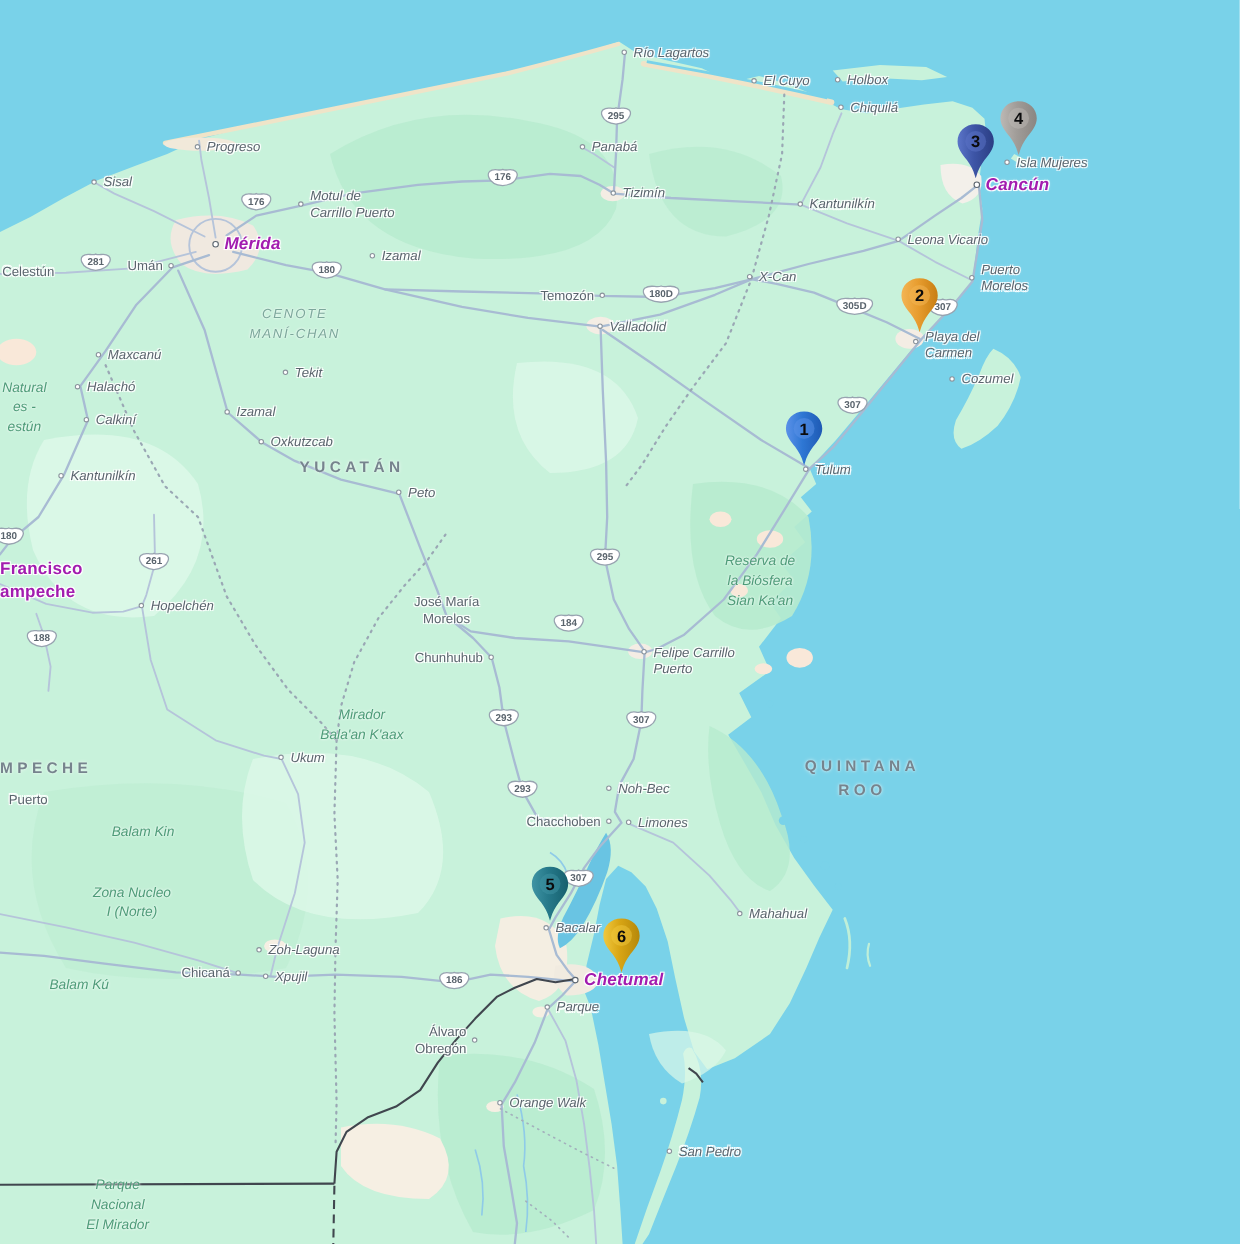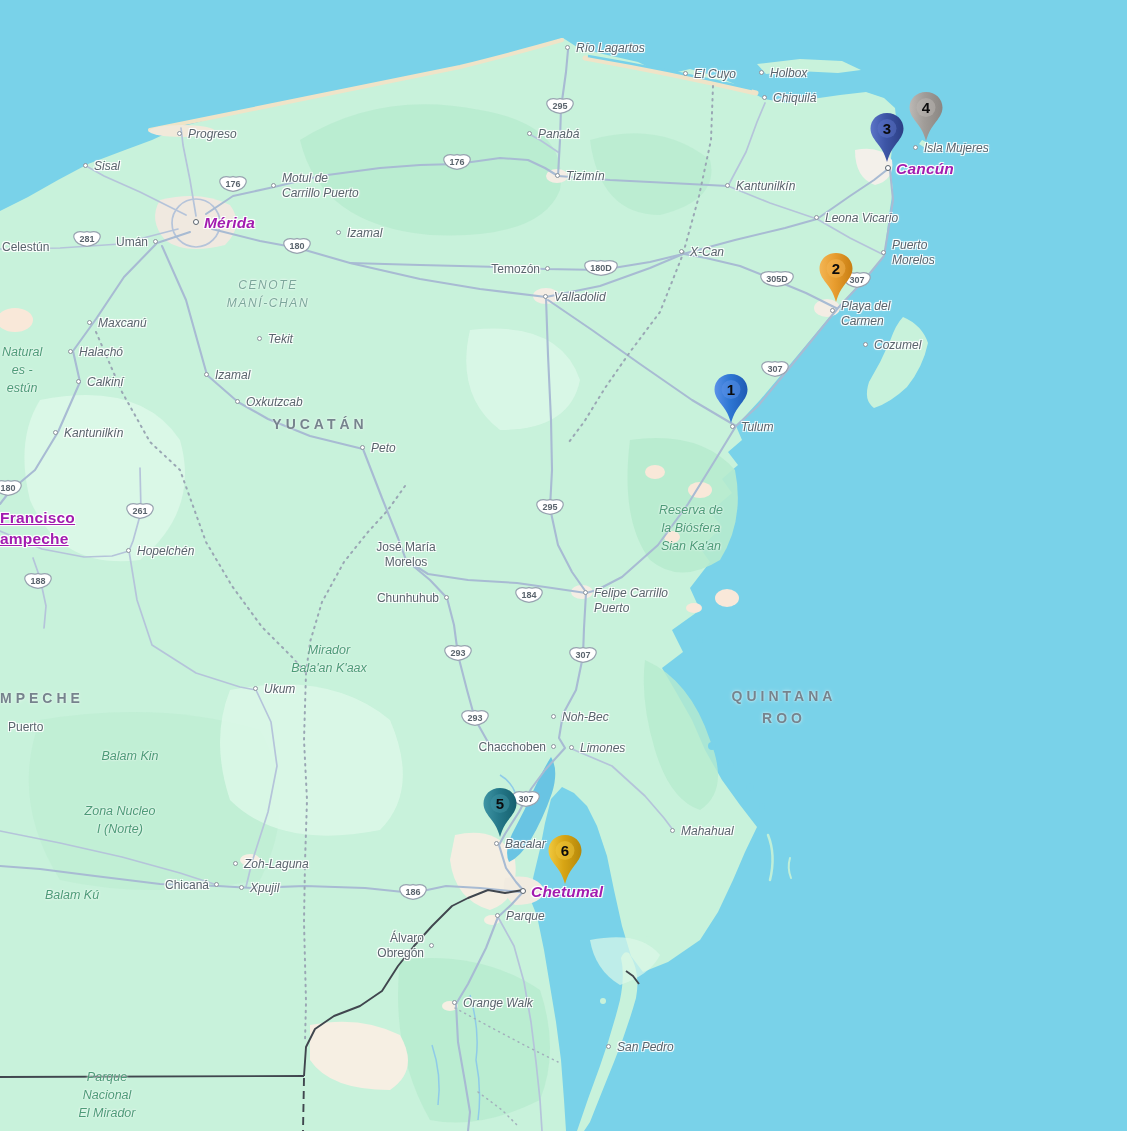--- a/index.html
+++ b/index.html
@@ -255,21 +255,21 @@
           <div>Cancún</div>
         </div>
       </div>
       <div class="town city" style="left: 523px; top: 891px;">
         <span class="dot"></span>
         <div class="txt r">
           <div>Chetumal</div>
         </div>
       </div>
       <div class="town city" style="left: 0px; top: 528px;">
-        <div class="txt nl" style="line-height: 21px; text-decoration: underline;">
+        <div class="txt nl" style="line-height: 21px;">
           <div>Francisco</div>
           <div>ampeche</div>
         </div>
       </div>
       <div class="town" style="left: 568px; top: 48px;">
         <span class="dot"></span>
         <div class="txt r">
           <div>Río Lagartos</div>
         </div>
       </div>
@@ -611,21 +611,21 @@
           <text x="14" y="13" text-anchor="middle" font-size="9" font-weight="600" fill="#5A646D" font-family="Liberation Sans, sans-serif">307</text>
         </svg></div>
       <div class="shield" style="left: 583px; top: 656px;"><svg width="28" height="19" viewBox="0 0 28 19">
           <path d="M2,5 C6.44,1 10.36,5 14,3 C17.64,5 21.560000000000002,1 26,5 C27.5,6.5 27.5,8.5 26.5,10.5 C25,14.5 21,17 14,17.8 C7,17 3,14.5 1.5,10.5 C0.5,8.5 0.5,6.5 2,5 Z" fill="#fff" stroke="#98A3B0" stroke-width="1.2"></path>
           <text x="14" y="13" text-anchor="middle" font-size="9" font-weight="600" fill="#5A646D" font-family="Liberation Sans, sans-serif">307</text>
         </svg></div>
       <div class="shield" style="left: 526px; top: 800px;"><svg width="28" height="19" viewBox="0 0 28 19">
           <path d="M2,5 C6.44,1 10.36,5 14,3 C17.64,5 21.560000000000002,1 26,5 C27.5,6.5 27.5,8.5 26.5,10.5 C25,14.5 21,17 14,17.8 C7,17 3,14.5 1.5,10.5 C0.5,8.5 0.5,6.5 2,5 Z" fill="#fff" stroke="#98A3B0" stroke-width="1.2"></path>
           <text x="14" y="13" text-anchor="middle" font-size="9" font-weight="600" fill="#5A646D" font-family="Liberation Sans, sans-serif">307</text>
         </svg></div>
-      <div class="shield" style="left: 517px; top: 596px; margin-left: 12px;"><svg width="28" height="19" viewBox="0 0 28 19">
+      <div class="shield" style="left: 517px; top: 568px;"><svg width="28" height="19" viewBox="0 0 28 19">
           <path d="M2,5 C6.44,1 10.36,5 14,3 C17.64,5 21.560000000000002,1 26,5 C27.5,6.5 27.5,8.5 26.5,10.5 C25,14.5 21,17 14,17.8 C7,17 3,14.5 1.5,10.5 C0.5,8.5 0.5,6.5 2,5 Z" fill="#fff" stroke="#98A3B0" stroke-width="1.2"></path>
           <text x="14" y="13" text-anchor="middle" font-size="9" font-weight="600" fill="#5A646D" font-family="Liberation Sans, sans-serif">184</text>
         </svg></div>
       <div class="shield" style="left: 458px; top: 654px;"><svg width="28" height="19" viewBox="0 0 28 19">
           <path d="M2,5 C6.44,1 10.36,5 14,3 C17.64,5 21.560000000000002,1 26,5 C27.5,6.5 27.5,8.5 26.5,10.5 C25,14.5 21,17 14,17.8 C7,17 3,14.5 1.5,10.5 C0.5,8.5 0.5,6.5 2,5 Z" fill="#fff" stroke="#98A3B0" stroke-width="1.2"></path>
           <text x="14" y="13" text-anchor="middle" font-size="9" font-weight="600" fill="#5A646D" font-family="Liberation Sans, sans-serif">293</text>
         </svg></div>
       <div class="shield" style="left: 475px; top: 719px;"><svg width="28" height="19" viewBox="0 0 28 19">
           <path d="M2,5 C6.44,1 10.36,5 14,3 C17.64,5 21.560000000000002,1 26,5 C27.5,6.5 27.5,8.5 26.5,10.5 C25,14.5 21,17 14,17.8 C7,17 3,14.5 1.5,10.5 C0.5,8.5 0.5,6.5 2,5 Z" fill="#fff" stroke="#98A3B0" stroke-width="1.2"></path>
           <text x="14" y="13" text-anchor="middle" font-size="9" font-weight="600" fill="#5A646D" font-family="Liberation Sans, sans-serif">293</text>

